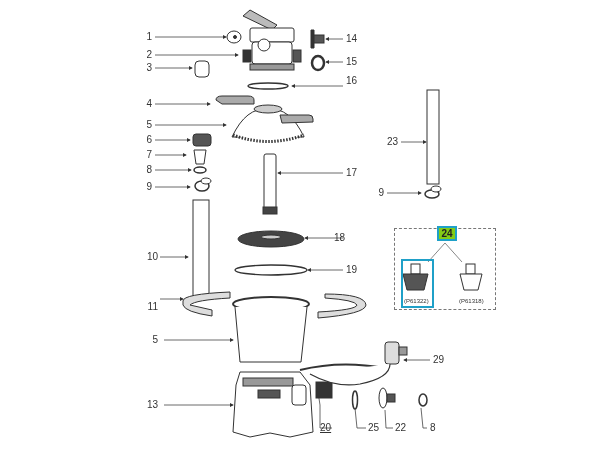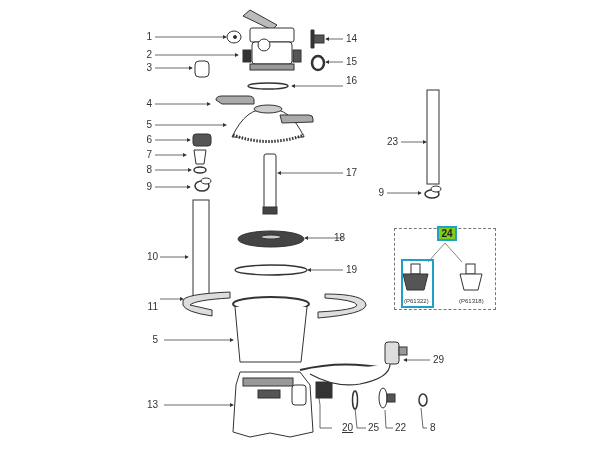--- a/index.html
+++ b/index.html
@@ -154,21 +154,21 @@
 <div class="lbl r" style="left:140px;top:252px;width:18px;">10</div>
 <div class="lbl r" style="left:140px;top:294px;width:18px;margin-top:8px;">11</div>
 <div class="lbl r" style="left:140px;top:335px;width:18px;">5</div>
 <div class="lbl r" style="left:140px;top:400px;width:18px;">13</div>
 <div class="lbl" style="left:346px;top:34px;">14</div>
 <div class="lbl" style="left:346px;top:57px;">15</div>
 <div class="lbl" style="left:346px;top:76px;">16</div>
 <div class="lbl" style="left:346px;top:168px;">17</div>
 <div class="lbl" style="left:334px;top:233px;text-align:right;">18</div>
 <div class="lbl" style="left:346px;top:265px;">19</div>
-<div class="lbl" style="left:342px;top:423px;text-decoration:underline;">20</div>
+<div class="lbl" style="left:320px;top:423px;text-decoration:underline;">20</div>
 <div class="lbl" style="left:368px;top:423px;">25</div>
 <div class="lbl" style="left:395px;top:423px;">22</div>
 <div class="lbl" style="left:430px;top:423px;">8</div>
 <div class="lbl r" style="left:380px;top:137px;width:18px;">23</div>
 <div class="lbl r" style="left:370px;top:188px;width:14px;">9</div>
 <div class="lbl" style="left:433px;top:355px;">29</div>
 
 <div class="dash-box" style="left:394px;top:228px;width:102px;height:82px;"></div>
 <div class="hl-num" style="left:437px;top:226px;width:20px;height:15px;">24</div>
 <div class="hl-box" style="left:401px;top:259px;width:33px;height:49px;"></div>

